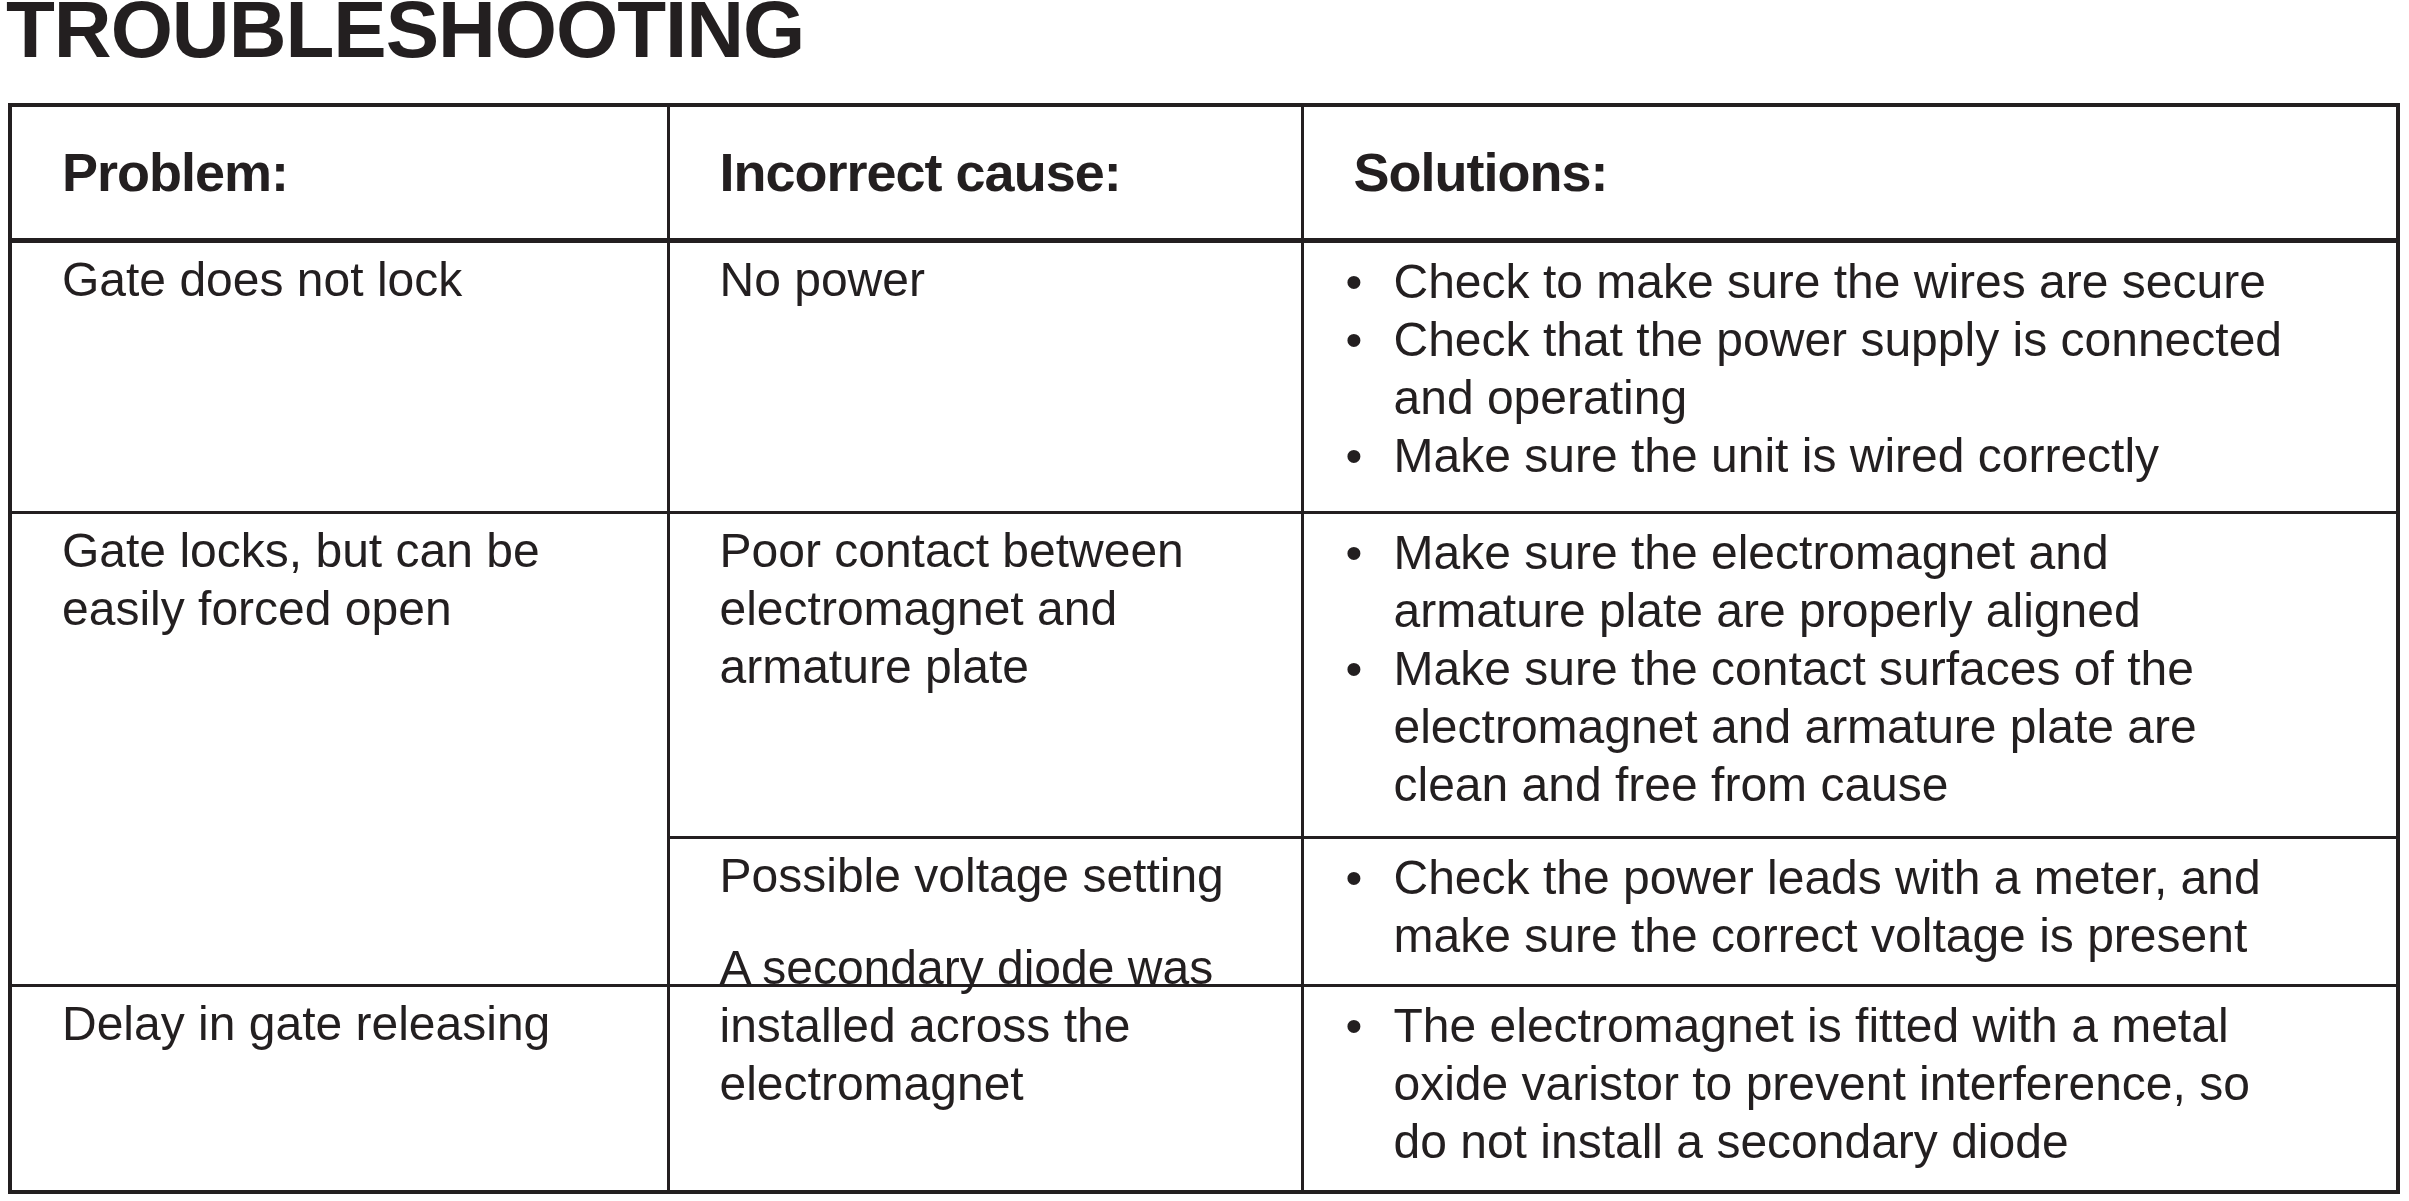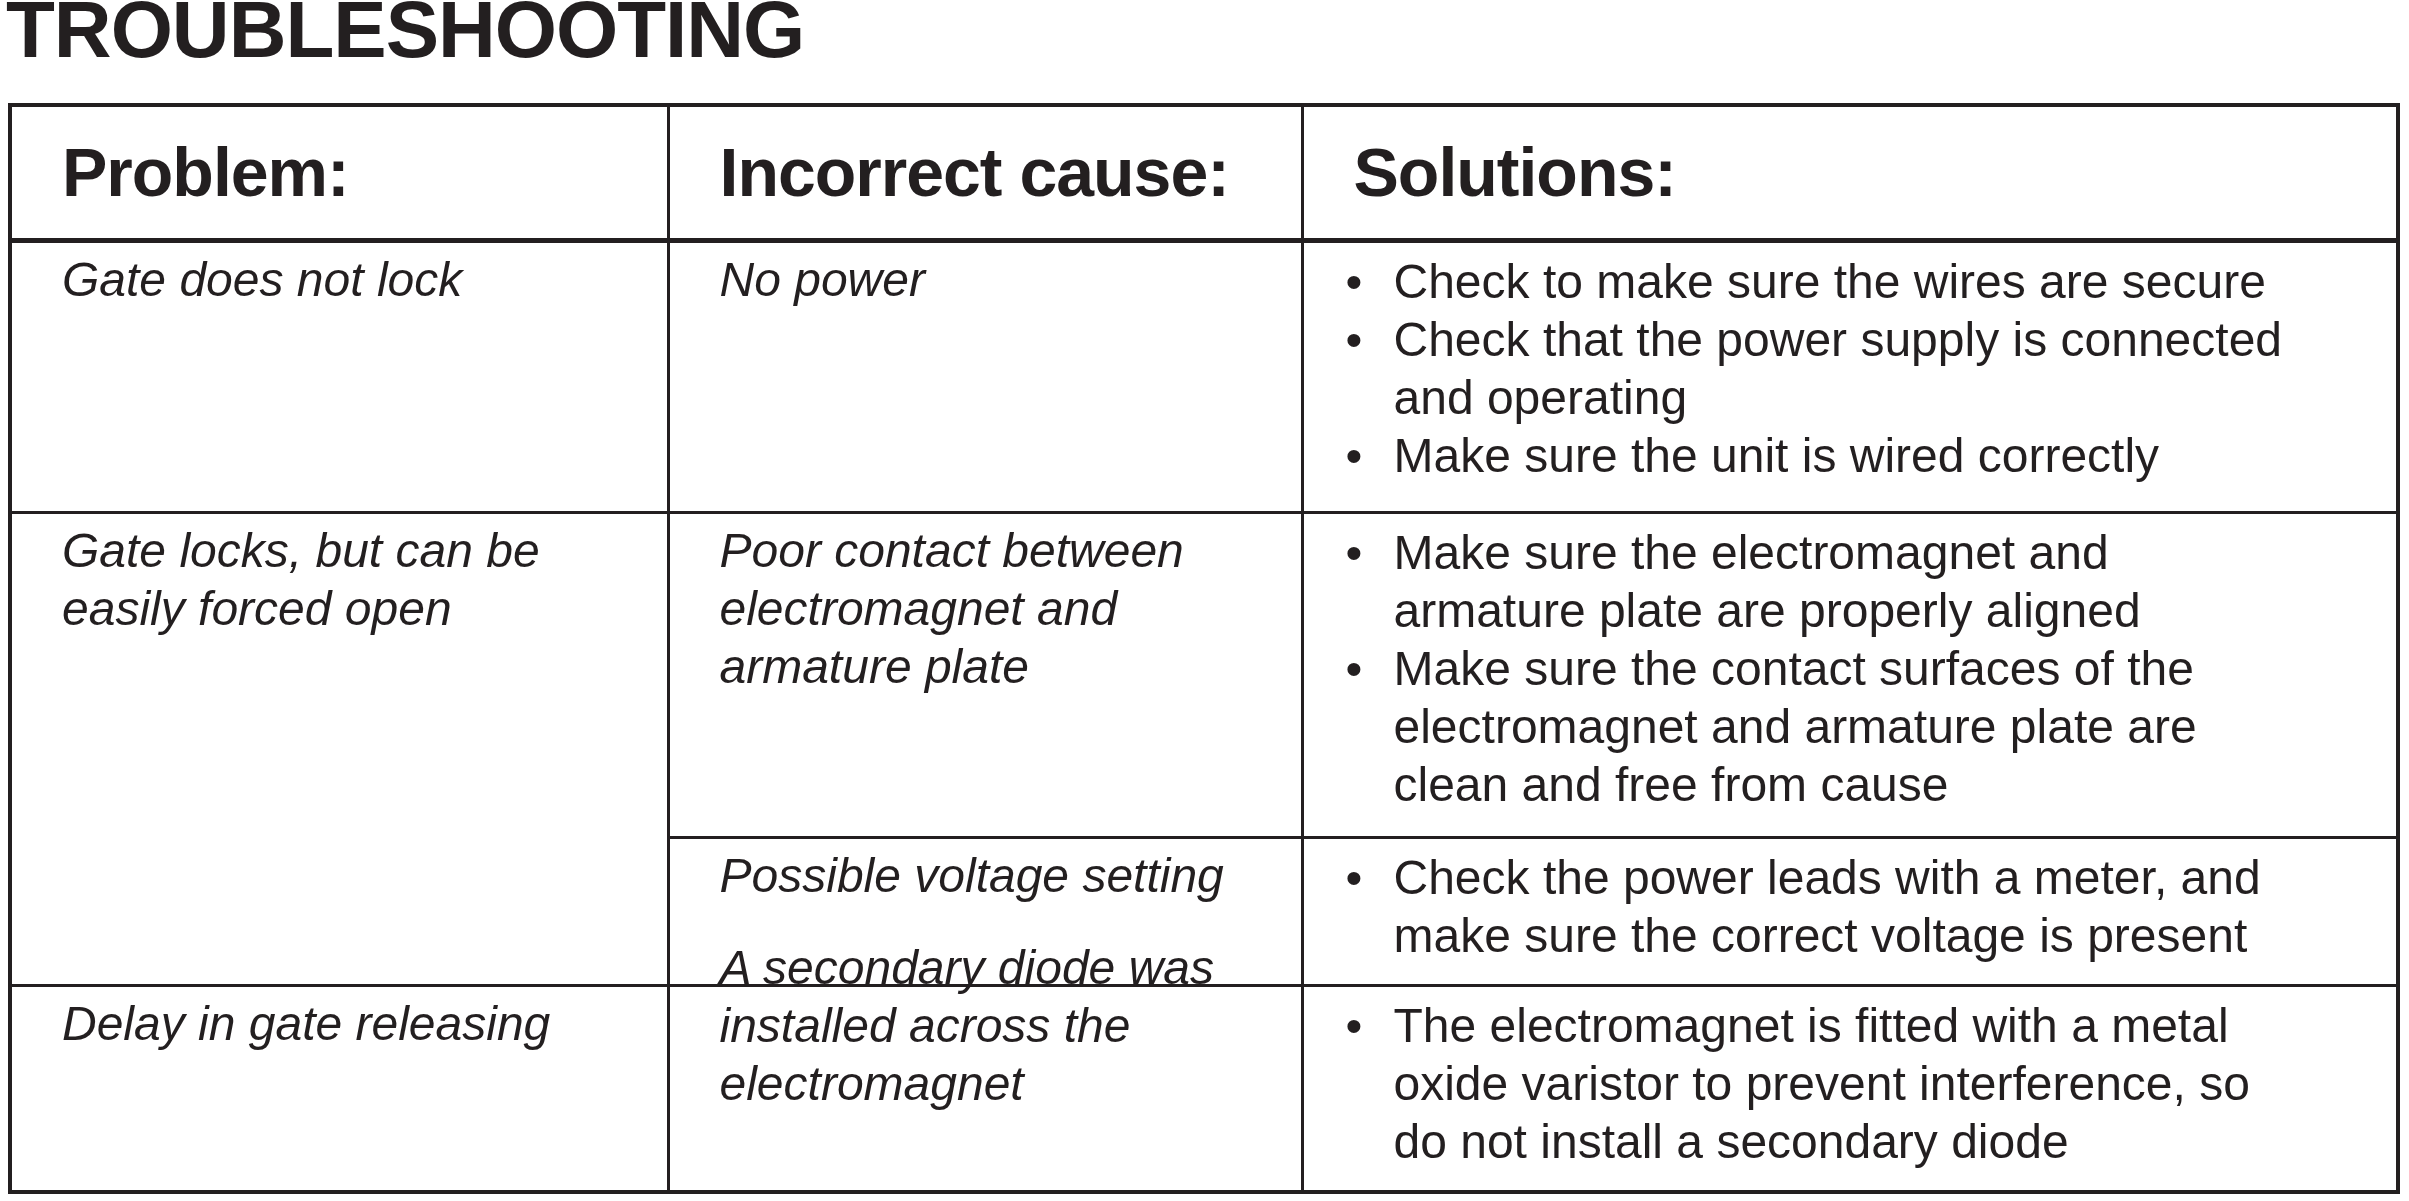--- a/index.html
+++ b/index.html
@@ -35,36 +35,36 @@
     table-layout: fixed;
     border: 4px solid #231f20;
   }
   .ts-table th, .ts-table td {
     border: 3px solid #231f20;
     text-align: left;
   }
   .ts-table thead th {
     border-bottom-width: 5px;
     vertical-align: middle;
-    font-size: 68px;
+    font-size: 54px;
     font-weight: 700;
     letter-spacing: -1px;
     padding: 0 8px 0 50px;
     white-space: nowrap;
   }
   .ts-table td {
     vertical-align: top;
     font-size: 48px;
     line-height: 58px;
     padding: 8px 10px 0 50px;
   }
   .ts-table td.sol-cell {
     padding: 8px 8px 0 36px;
   }
-  .pre { white-space: pre-line; font-style: italic; }
+  .pre { white-space: pre-line; }
   ul.sol-list {
     list-style: none;
     margin: 2px;
     padding: 0;
   }
   ul.sol-list li {
     position: relative;
     padding-left: 52px;
     white-space: pre-line;
   }

